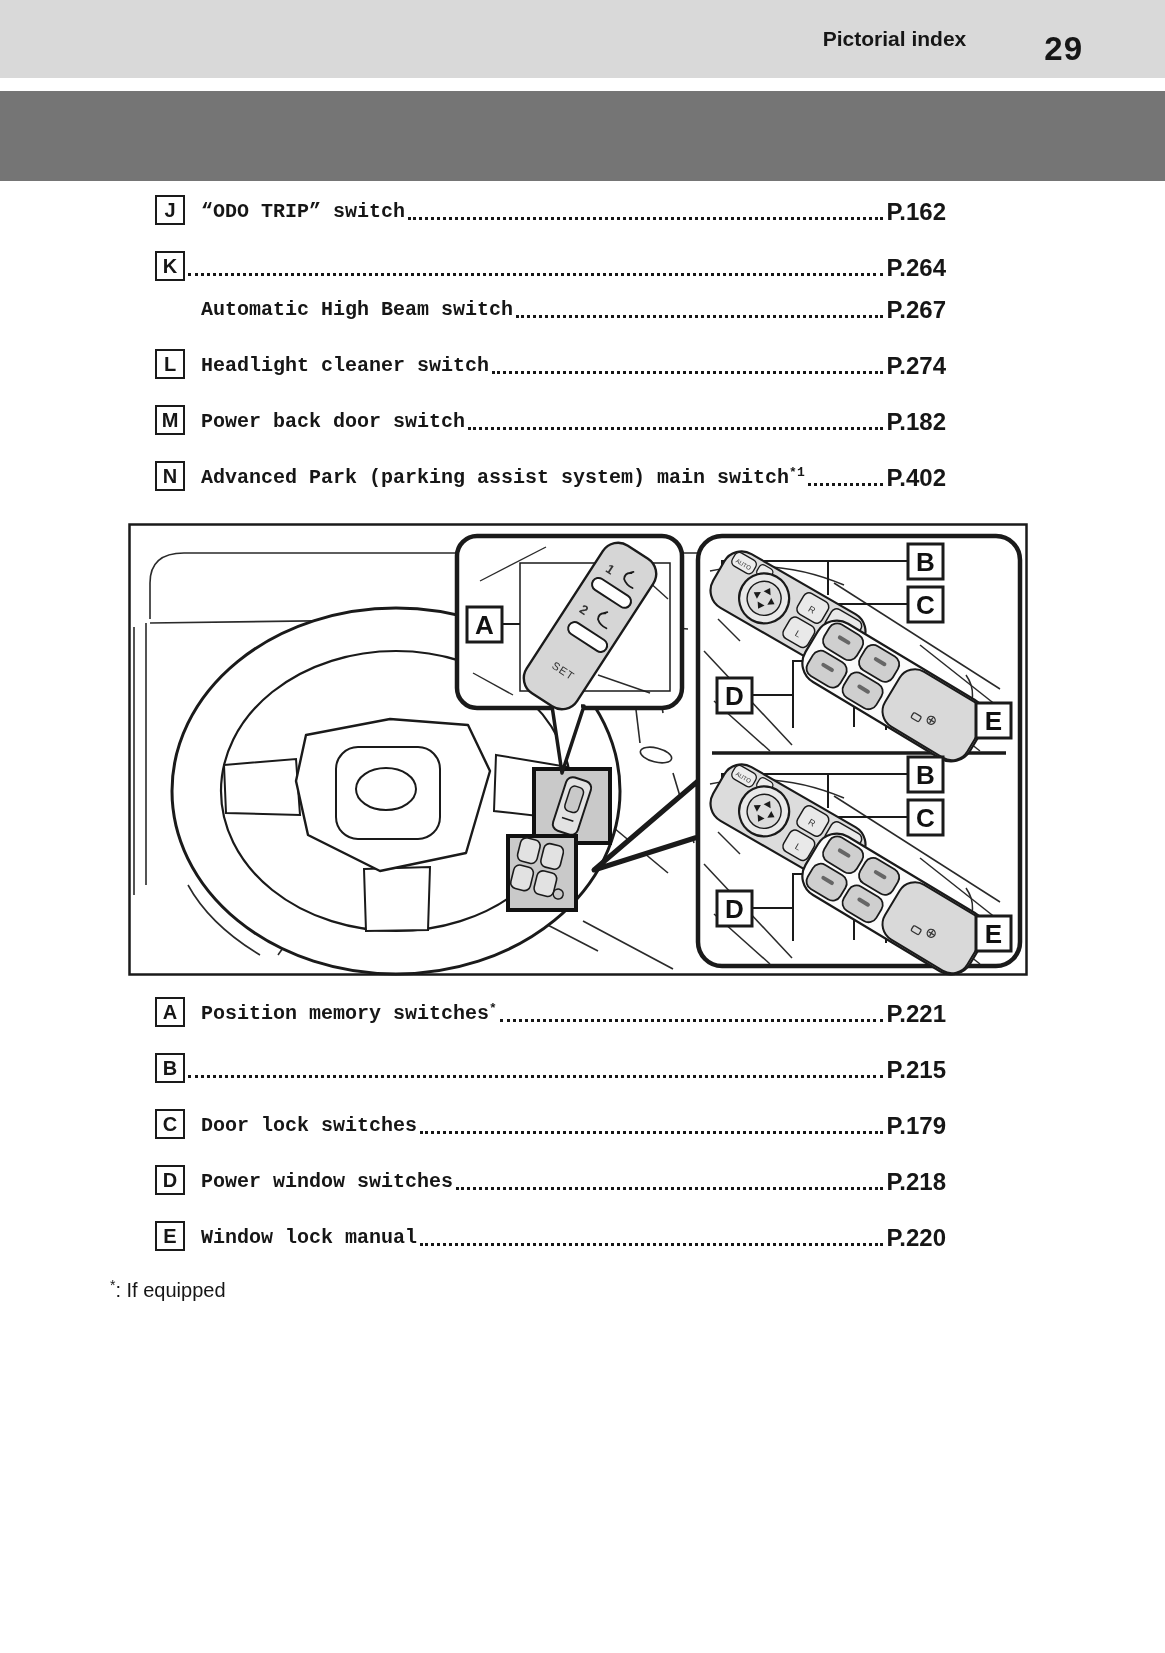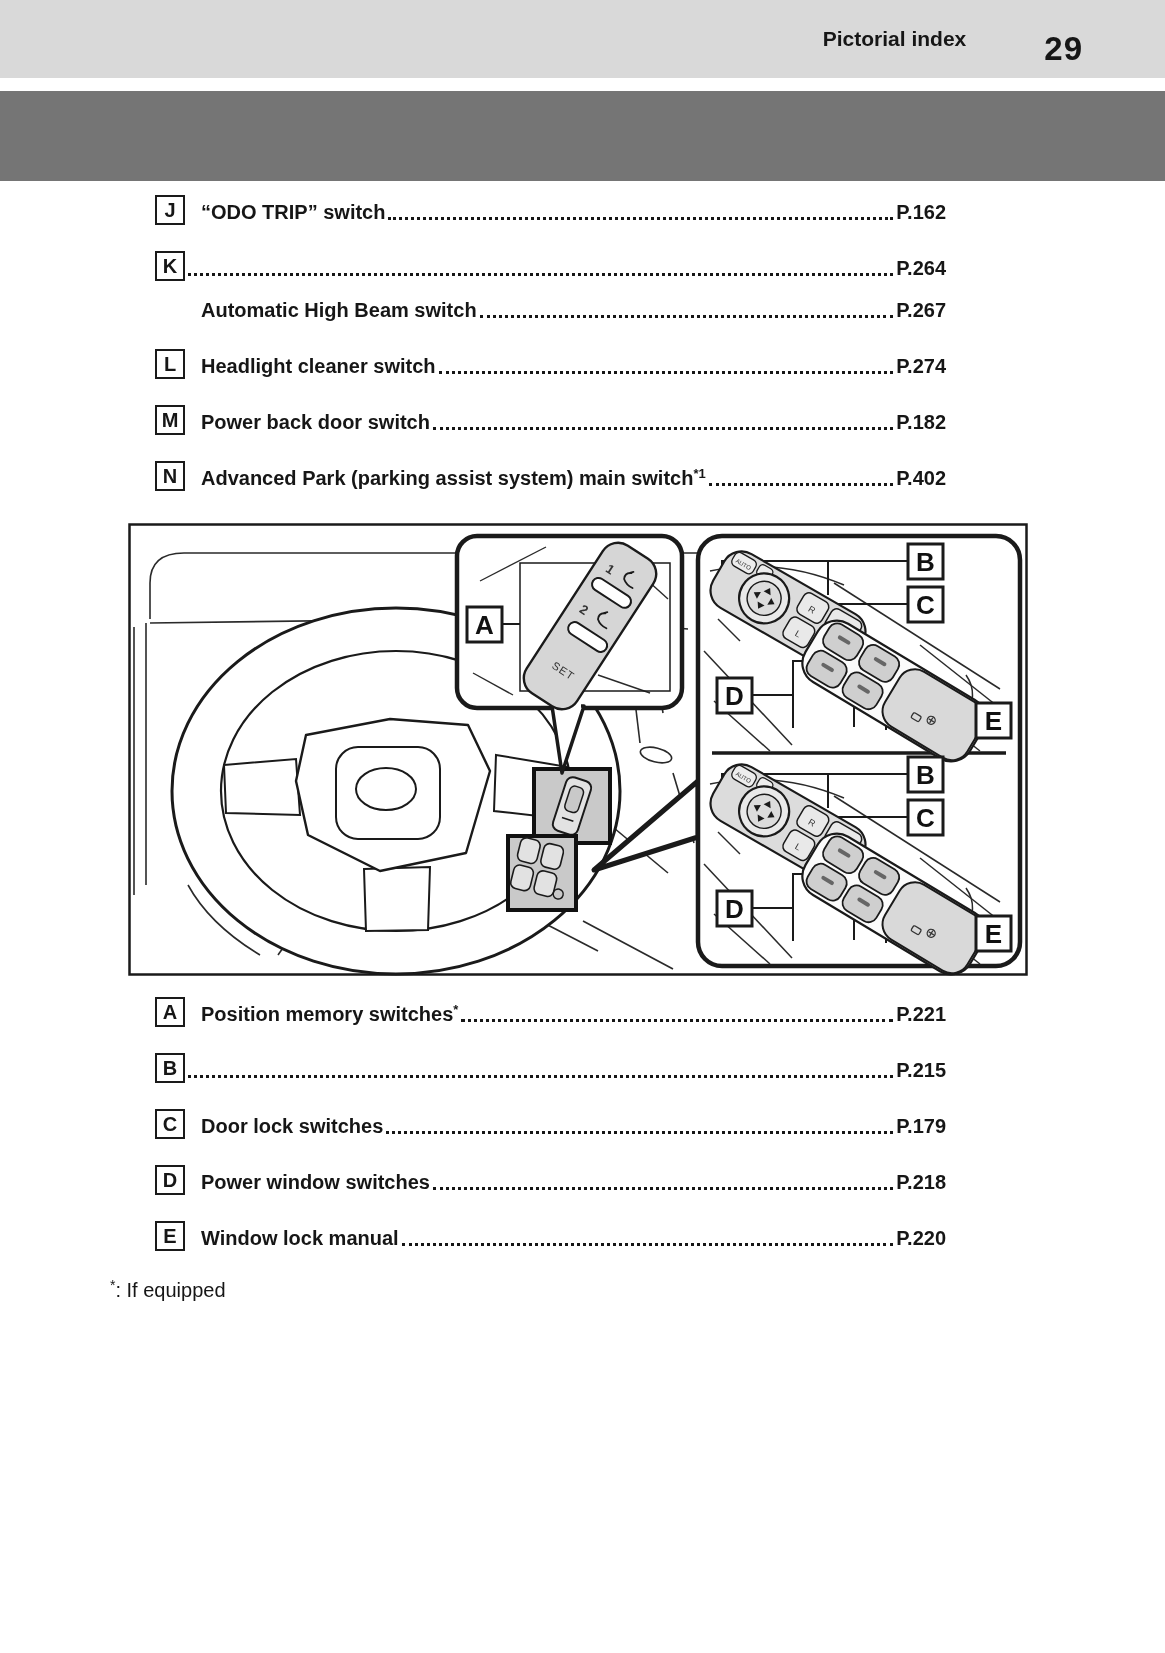--- a/index.html
+++ b/index.html
@@ -10,24 +10,24 @@
   .htitle{font-size:21px;font-weight:bold;}
   .hpage{font-size:33px;font-weight:bold;letter-spacing:1px;margin-top:20px;}
   .band{height:90px;background:var(--band_bg,#757575);margin-top:13px;}
   .list{margin:12px 0 0 155px;width:791px;}
   .list.second{margin-top:19px;}
   .row{display:flex;align-items:flex-end;height:34px;margin-bottom:22px;}
   .row.sub{margin-top:-14px;}
   .lbox{width:30px;height:30px;border:2px solid #1a1a1a;box-sizing:border-box;text-align:center;
         line-height:26px;font-size:20px;font-weight:bold;flex:0 0 auto;margin-bottom:2px;background:#fff;}
   .lbox.empty{visibility:hidden;}
-  .lbl{font-size:20px;font-weight:bold;white-space:nowrap;margin-left:16px;line-height:30px;}
+  .lbl{font-size:20px;font-weight:bold;white-space:nowrap;margin-left:16px;line-height:30px;font-family:Liberation Mono, monospace;}
   .lbl sup{font-size:13px;line-height:0;vertical-align:7px;}
   .leader{flex:1;border-bottom:3px dotted #161616;margin:0 3px 7px 3px;min-width:20px;}
-  .pref{font-size:20px;font-weight:bold;line-height:30px;}
+  .pref{font-size:24px;font-weight:bold;line-height:30px;}
   .footnotes{margin:16px 0 0 110px;font-size:20px;}
   .fn{line-height:30px;margin-bottom:7px;}
   .fn sup{font-size:14px;vertical-align:7px;line-height:0;}
   .illus{margin:30px 0 0 128px;width:900px;height:453px;}
   svg text{font-family:"Liberation Sans",sans-serif;}
   .cletter{font-size:26px;font-weight:bold;fill:#111;text-anchor:middle;}
   .tinytxt{fill:#333;text-anchor:middle;}
 </style>
 </head>
 <body>

